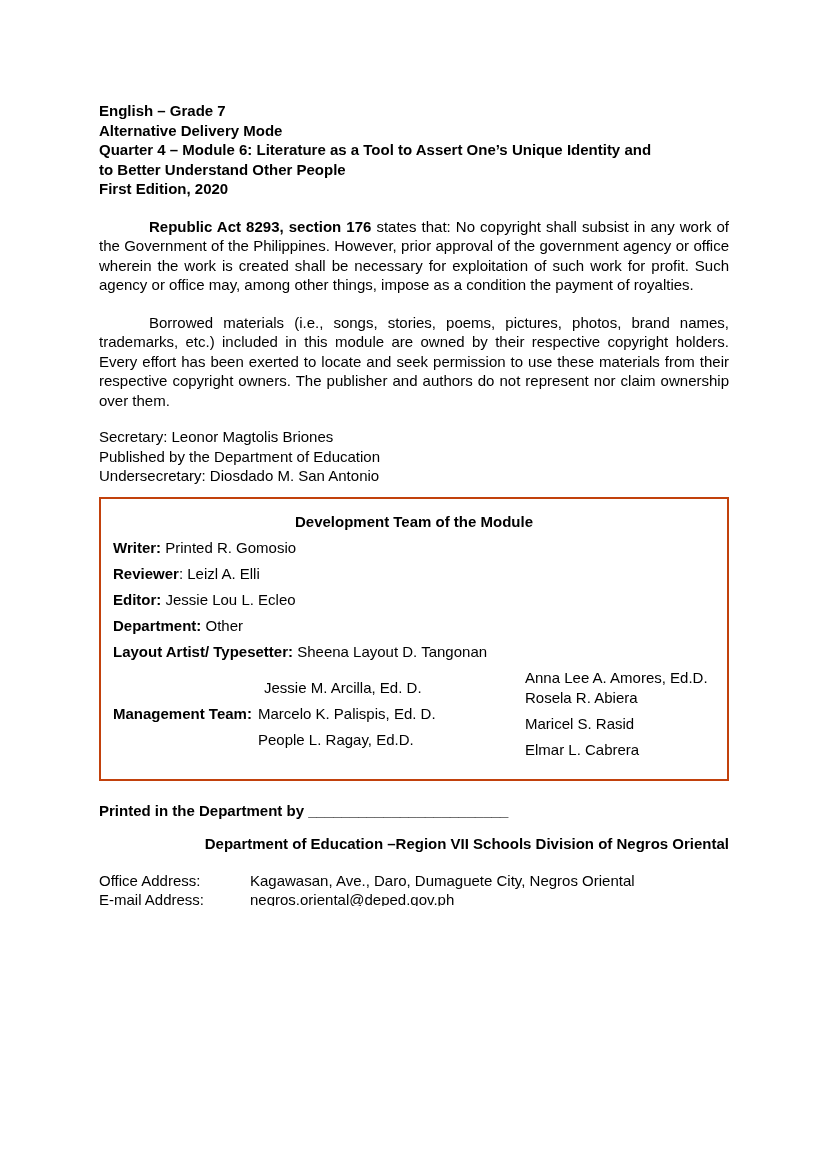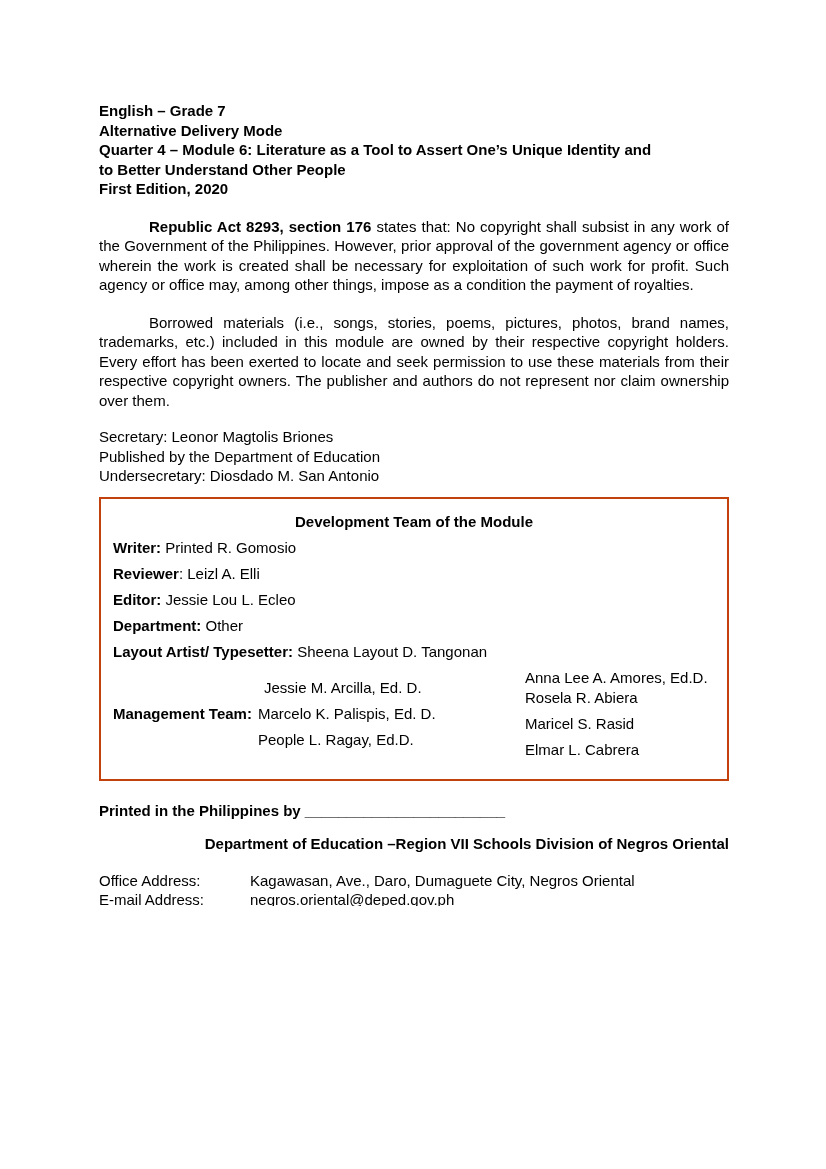--- a/index.html
+++ b/index.html
@@ -110,21 +110,21 @@
         </div>
         <div class="mgmt-col2">
           <div>Anna Lee A. Amores, Ed.D.</div>
           <div>Rosela R. Abiera</div>
           <div class="mgmt-gap">Maricel S. Rasid</div>
           <div class="mgmt-gap">Elmar L. Cabrera</div>
         </div>
       </div>
     </div>
 
-    <div class="printed-line"><span>Printed in the Philippines by </span><span>________________________</span></div>
+    <div class="printed-line"><span>Printed in the Department by </span><span>________________________</span></div>
 
     <div class="division-line">Department of Education –Region VII Schools Division of Negros Oriental</div>
 
     <div class="contacts">
       <div class="contact-row">
         <span class="contact-label">Office Address:</span>
         <span>Kagawasan, Ave., Daro, Dumaguete City, Negros Oriental</span>
       </div>
       <div class="contact-row">
         <span class="contact-label">E-mail Address:</span>

